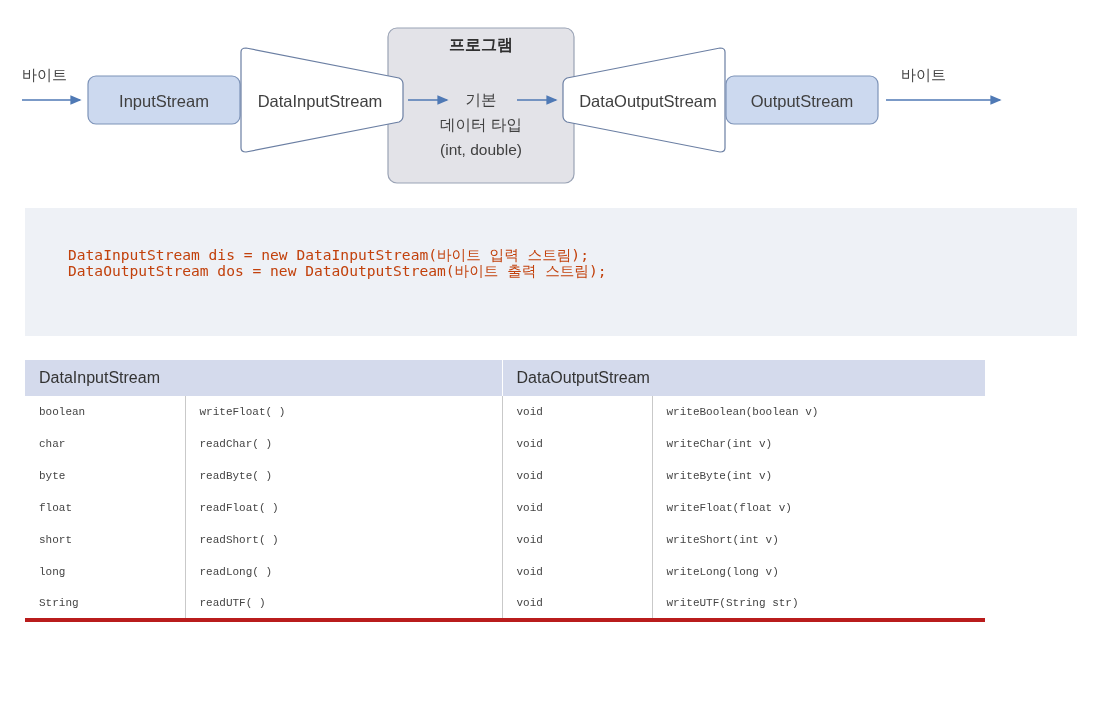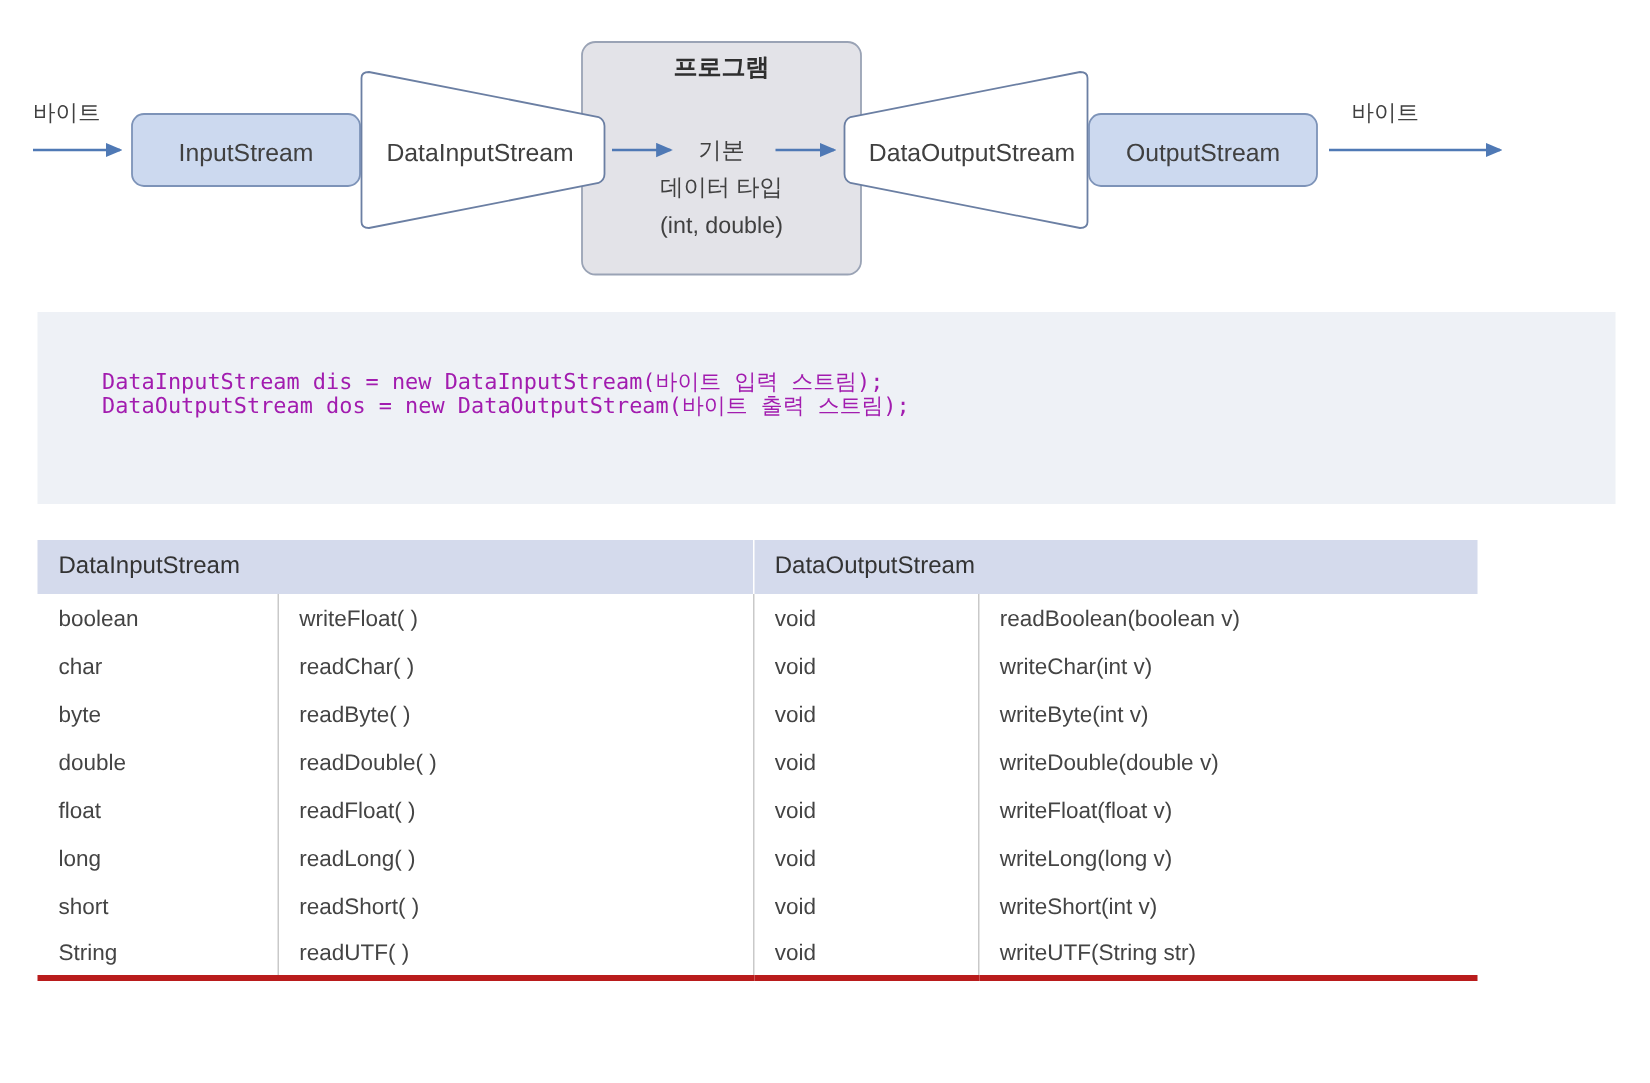--- a/index.html
+++ b/index.html
@@ -32,21 +32,21 @@
     width:1052px;height:128px;
     background:#eef1f6;
     box-sizing:border-box;
   }
   #code-block .code-inner{
     position:absolute;
     left:43px;top:32px;
     font-family:"DejaVu Sans Mono","Liberation Mono",monospace;
     font-size:14.6px;
     line-height:30px;
-    color:#a21caf;
+    color:#c2410c;
     white-space:pre;
   }
 
   
   #api-table{
     position:absolute;
     left:25px;top:360px;
     width:960px;
     border-collapse:collapse;
     table-layout:fixed;
@@ -56,26 +56,27 @@
     font-size:16px;
     font-weight:normal;
     color:#333333;
     text-align:left;
     padding:9px 0 9px 14px;
     height:34px;
     box-sizing:border-box;
   }
   #api-table thead th.hdr-left{border-right:1px solid #ffffff;}
   #api-table tbody td{
-    font-size:15px;
+    font-size:11px;
     color:#444444;
     padding:6px 0 6px 14px;
     height:32px;
     box-sizing:border-box;
     vertical-align:middle;
+    font-family:Liberation Mono, monospace;
   }
   #api-table tbody tr td.c-type{border-right:1px solid #c9c9c9;}
   #api-table tbody tr td.c-meth-left{border-right:1px solid #c9c9c9;}
   #api-table tbody tr:last-child td{border-bottom:4px solid #b91c1c;}
   #api-table thead tr th{border-bottom:0;}
 
   col.w-type{width:160px;}
   col.w-meth{width:317px;}
   col.w-type2{width:150px;}
   col.w-meth2{width:333px;}
@@ -145,57 +146,51 @@
     <tr>
       <th class="hdr-left" colspan="2">DataInputStream</th>
       <th colspan="2">DataOutputStream</th>
     </tr>
   </thead>
   <tbody>
     <tr>
       <td class="c-type">boolean</td>
       <td class="c-meth-left">writeFloat( )</td>
       <td class="c-type">void</td>
-      <td>readBoolean(boolean v)</td>
+      <td>writeBoolean(boolean v)</td>
     </tr>
     <tr>
       <td class="c-type">char</td>
       <td class="c-meth-left">readChar( )</td>
       <td class="c-type">void</td>
       <td>writeChar(int v)</td>
     </tr>
     <tr>
       <td class="c-type">byte</td>
       <td class="c-meth-left">readByte( )</td>
       <td class="c-type">void</td>
       <td>writeByte(int v)</td>
     </tr>
     <tr>
-      <td class="c-type">double</td>
-      <td class="c-meth-left">readDouble( )</td>
-      <td class="c-type">void</td>
-      <td>writeDouble(double v)</td>
-    </tr>
-    <tr>
       <td class="c-type">float</td>
       <td class="c-meth-left">readFloat( )</td>
       <td class="c-type">void</td>
       <td>writeFloat(float v)</td>
     </tr>
     <tr>
+      <td class="c-type">short</td>
+      <td class="c-meth-left">readShort( )</td>
+      <td class="c-type">void</td>
+      <td>writeShort(int v)</td>
+    </tr>
+    <tr>
       <td class="c-type">long</td>
       <td class="c-meth-left">readLong( )</td>
       <td class="c-type">void</td>
       <td>writeLong(long v)</td>
-    </tr>
-    <tr>
-      <td class="c-type">short</td>
-      <td class="c-meth-left">readShort( )</td>
-      <td class="c-type">void</td>
-      <td>writeShort(int v)</td>
     </tr>
     <tr>
       <td class="c-type">String</td>
       <td class="c-meth-left">readUTF( )</td>
       <td class="c-type">void</td>
       <td>writeUTF(String str)</td>
     </tr>
   </tbody>
 </table>
 

